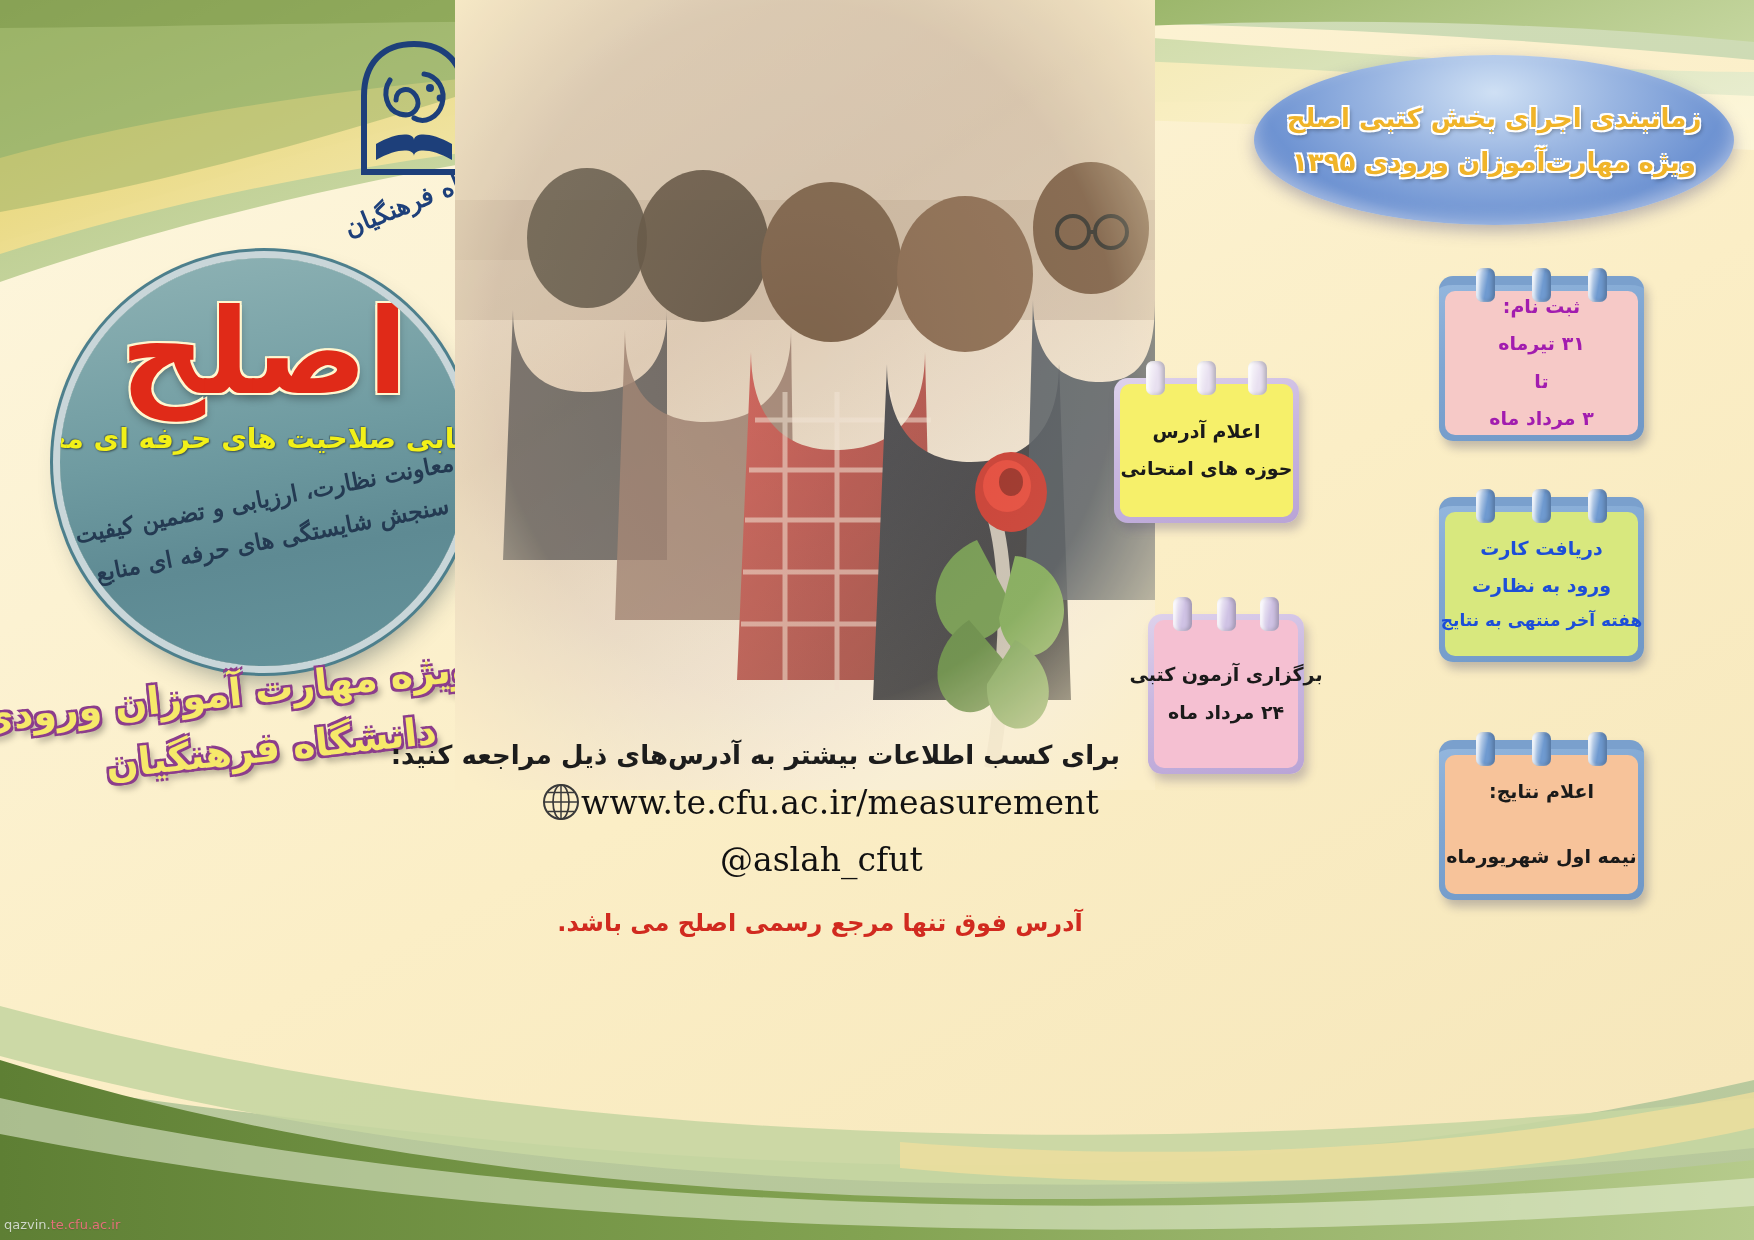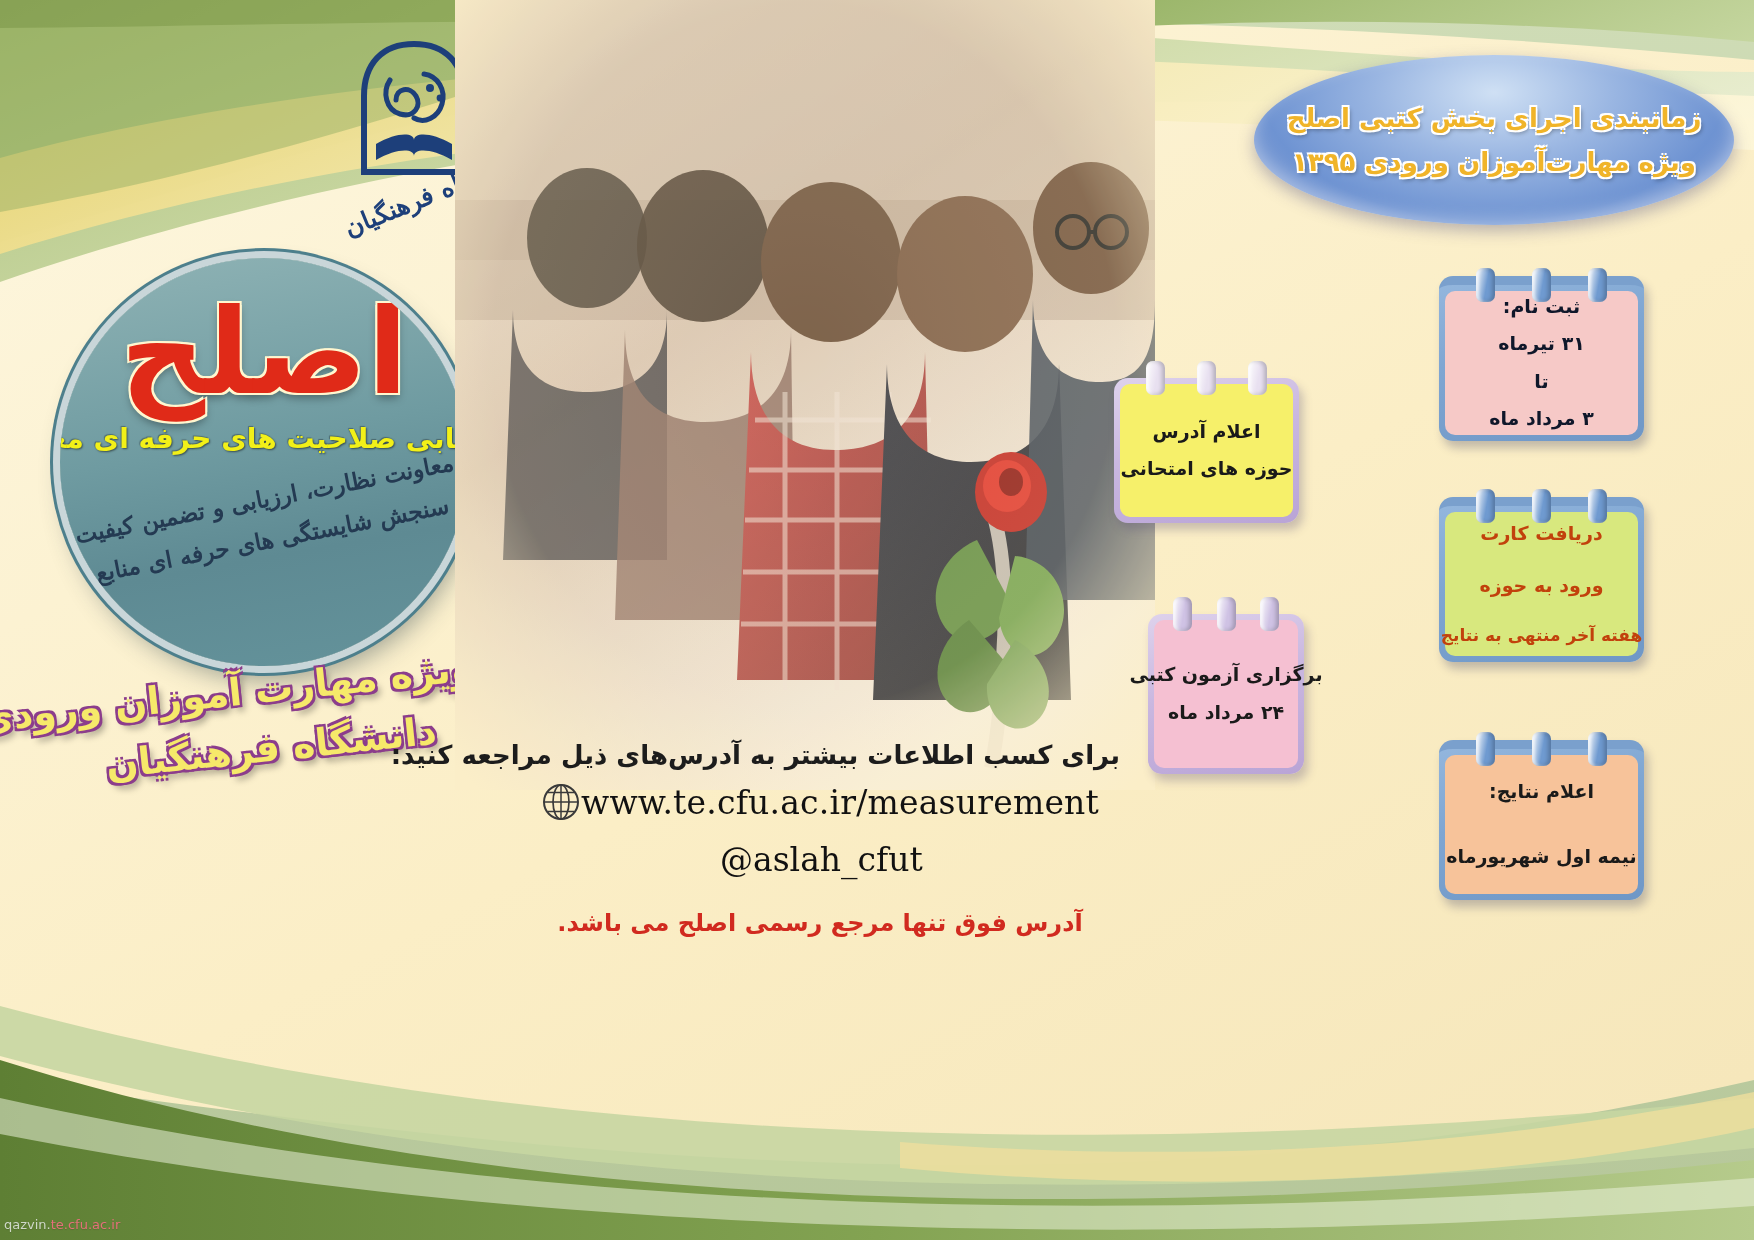--- a/index.html
+++ b/index.html
@@ -363,21 +363,21 @@
     <div class="bline">زمانبندی اجرای بخش کتبی اصلح</div>
     <div class="bline">ویژه مهارت‌آموزان ورودی ۱۳۹۵</div>
   </div>
 
   <div class="cal shell-blue" id="cal-0" style="right:110px; top:276px; width:205px; height:165px;">
     <div class="rings">
       <span class="ring" style="background: linear-gradient(100deg, rgb(255, 255, 255) 0%, rgb(111, 154, 208) 55%, rgb(111, 154, 208) 100%);"></span>
       <span class="ring" style="background: linear-gradient(100deg, rgb(255, 255, 255) 0%, rgb(111, 154, 208) 55%, rgb(111, 154, 208) 100%);"></span>
       <span class="ring" style="background: linear-gradient(100deg, rgb(255, 255, 255) 0%, rgb(111, 154, 208) 55%, rgb(111, 154, 208) 100%);"></span>
     </div>
-    <div class="frame" style="background: rgb(246, 201, 199); color: #0f172a;">
+    <div class="frame" style="background: rgb(246, 201, 199); color: #a21caf;">
       <div class="cline">ثبت نام:</div>
       <div class="cline">۳۱ تیرماه</div>
       <div class="cline">تا</div>
       <div class="cline">۳ مرداد ماه</div>
     </div>
   </div>
 
   <div class="cal shell-violet" id="cal-1" style="right:455px; top:378px; width:185px; height:145px;margin-left:34px;">
     <div class="rings">
       <span class="ring" style="background: linear-gradient(100deg, rgb(255, 255, 255) 0%, rgb(232, 224, 240) 55%, rgb(232, 224, 240) 100%);"></span>
@@ -389,23 +389,23 @@
       <div class="cline">حوزه های امتحانی</div>
     </div>
   </div>
 
   <div class="cal shell-blue" id="cal-2" style="right:110px; top:497px; width:205px; height:165px;">
     <div class="rings">
       <span class="ring" style="background: linear-gradient(100deg, rgb(255, 255, 255) 0%, rgb(111, 154, 208) 55%, rgb(111, 154, 208) 100%);"></span>
       <span class="ring" style="background: linear-gradient(100deg, rgb(255, 255, 255) 0%, rgb(111, 154, 208) 55%, rgb(111, 154, 208) 100%);"></span>
       <span class="ring" style="background: linear-gradient(100deg, rgb(255, 255, 255) 0%, rgb(111, 154, 208) 55%, rgb(111, 154, 208) 100%);"></span>
     </div>
-    <div class="frame" style="background: rgb(216, 232, 126); color: #c2410c; gap: 15px;">
+    <div class="frame" style="background: rgb(216, 232, 126); color: #1d4ed8;">
       <div class="cline">دریافت کارت</div>
-      <div class="cline">ورود به حوزه</div>
+      <div class="cline">ورود به نظارت</div>
       <div class="cline" style="font-size:17px;">هفته آخر منتهی به نتایج</div>
     </div>
   </div>
 
   <div class="cal shell-violet" id="cal-3" style="right:450px; top:614px; width:156px; height:160px;">
     <div class="rings">
       <span class="ring" style="background: linear-gradient(100deg, rgb(255, 255, 255) 0%, rgb(207, 194, 228) 55%, rgb(207, 194, 228) 100%);"></span>
       <span class="ring" style="background: linear-gradient(100deg, rgb(255, 255, 255) 0%, rgb(207, 194, 228) 55%, rgb(207, 194, 228) 100%);"></span>
       <span class="ring" style="background: linear-gradient(100deg, rgb(255, 255, 255) 0%, rgb(207, 194, 228) 55%, rgb(207, 194, 228) 100%);"></span>
     </div>

